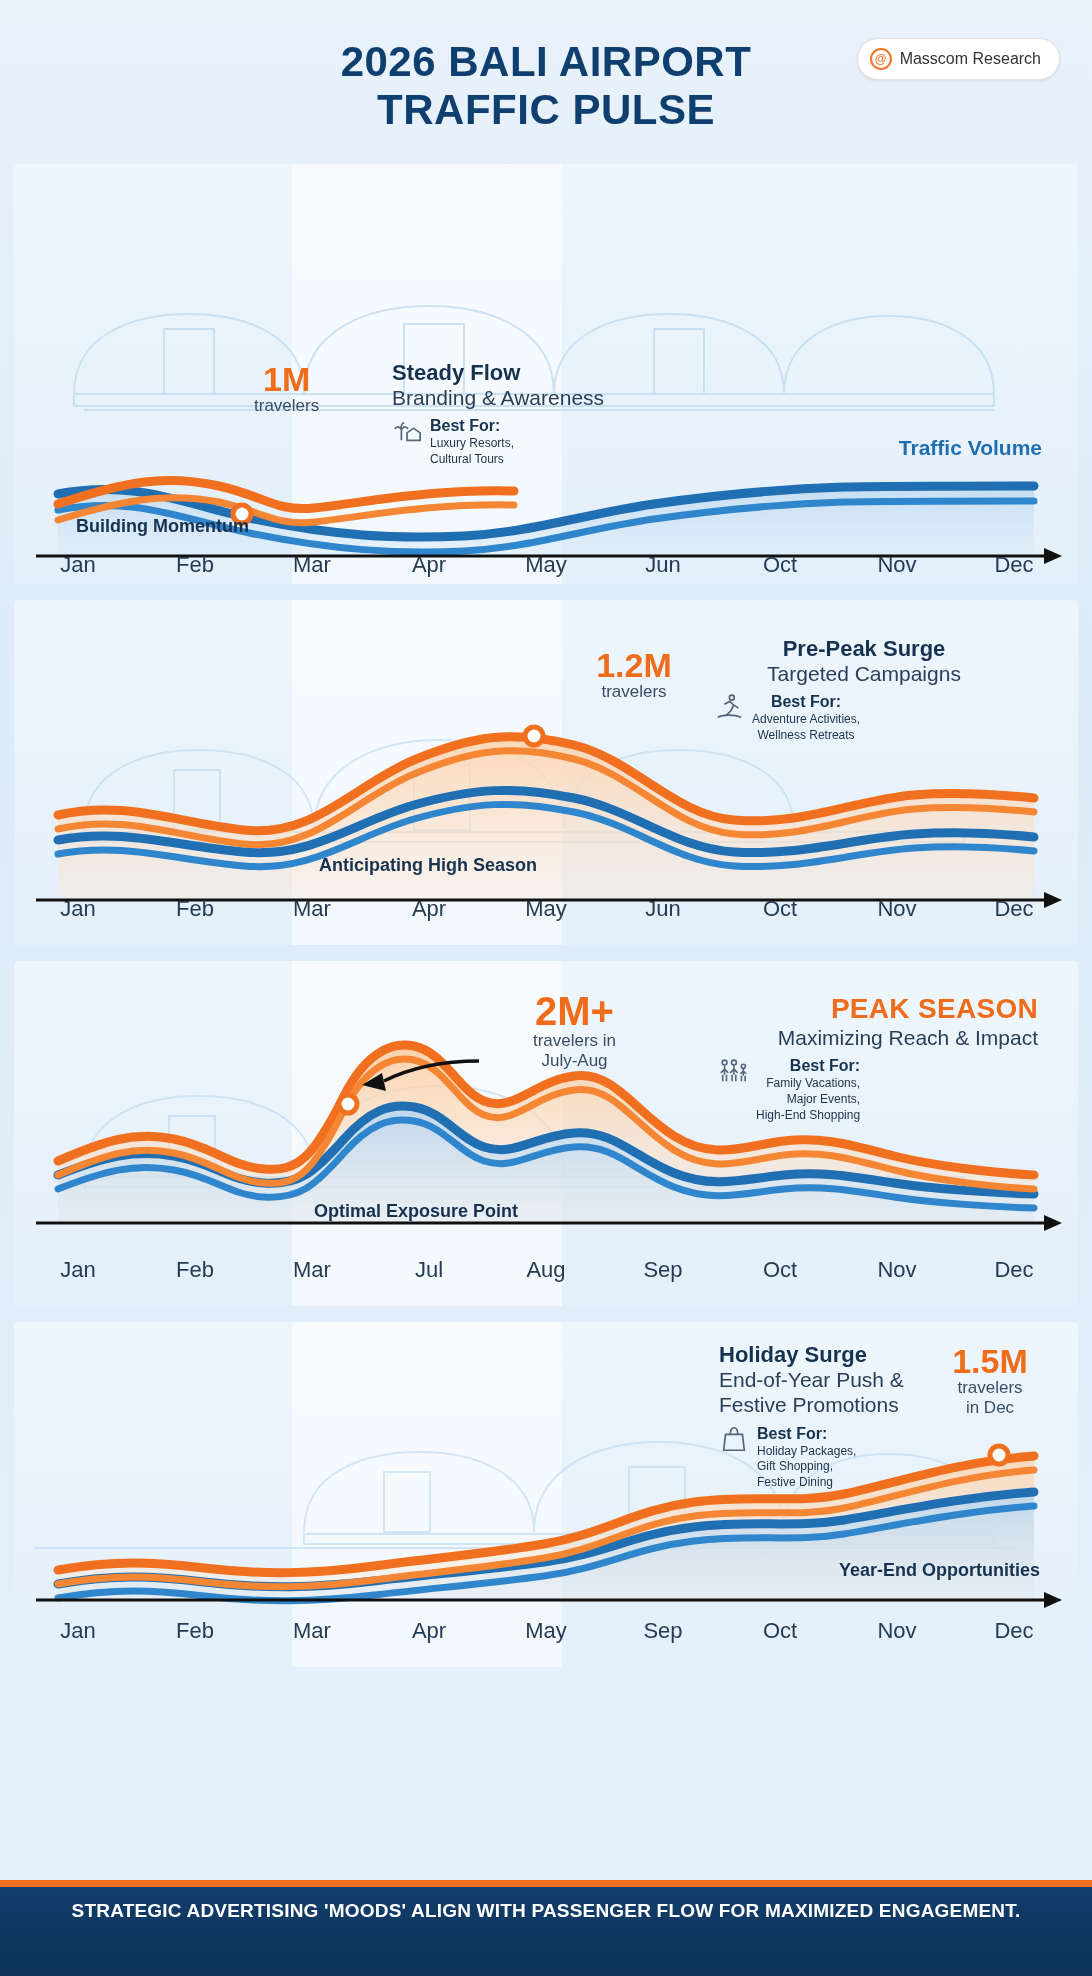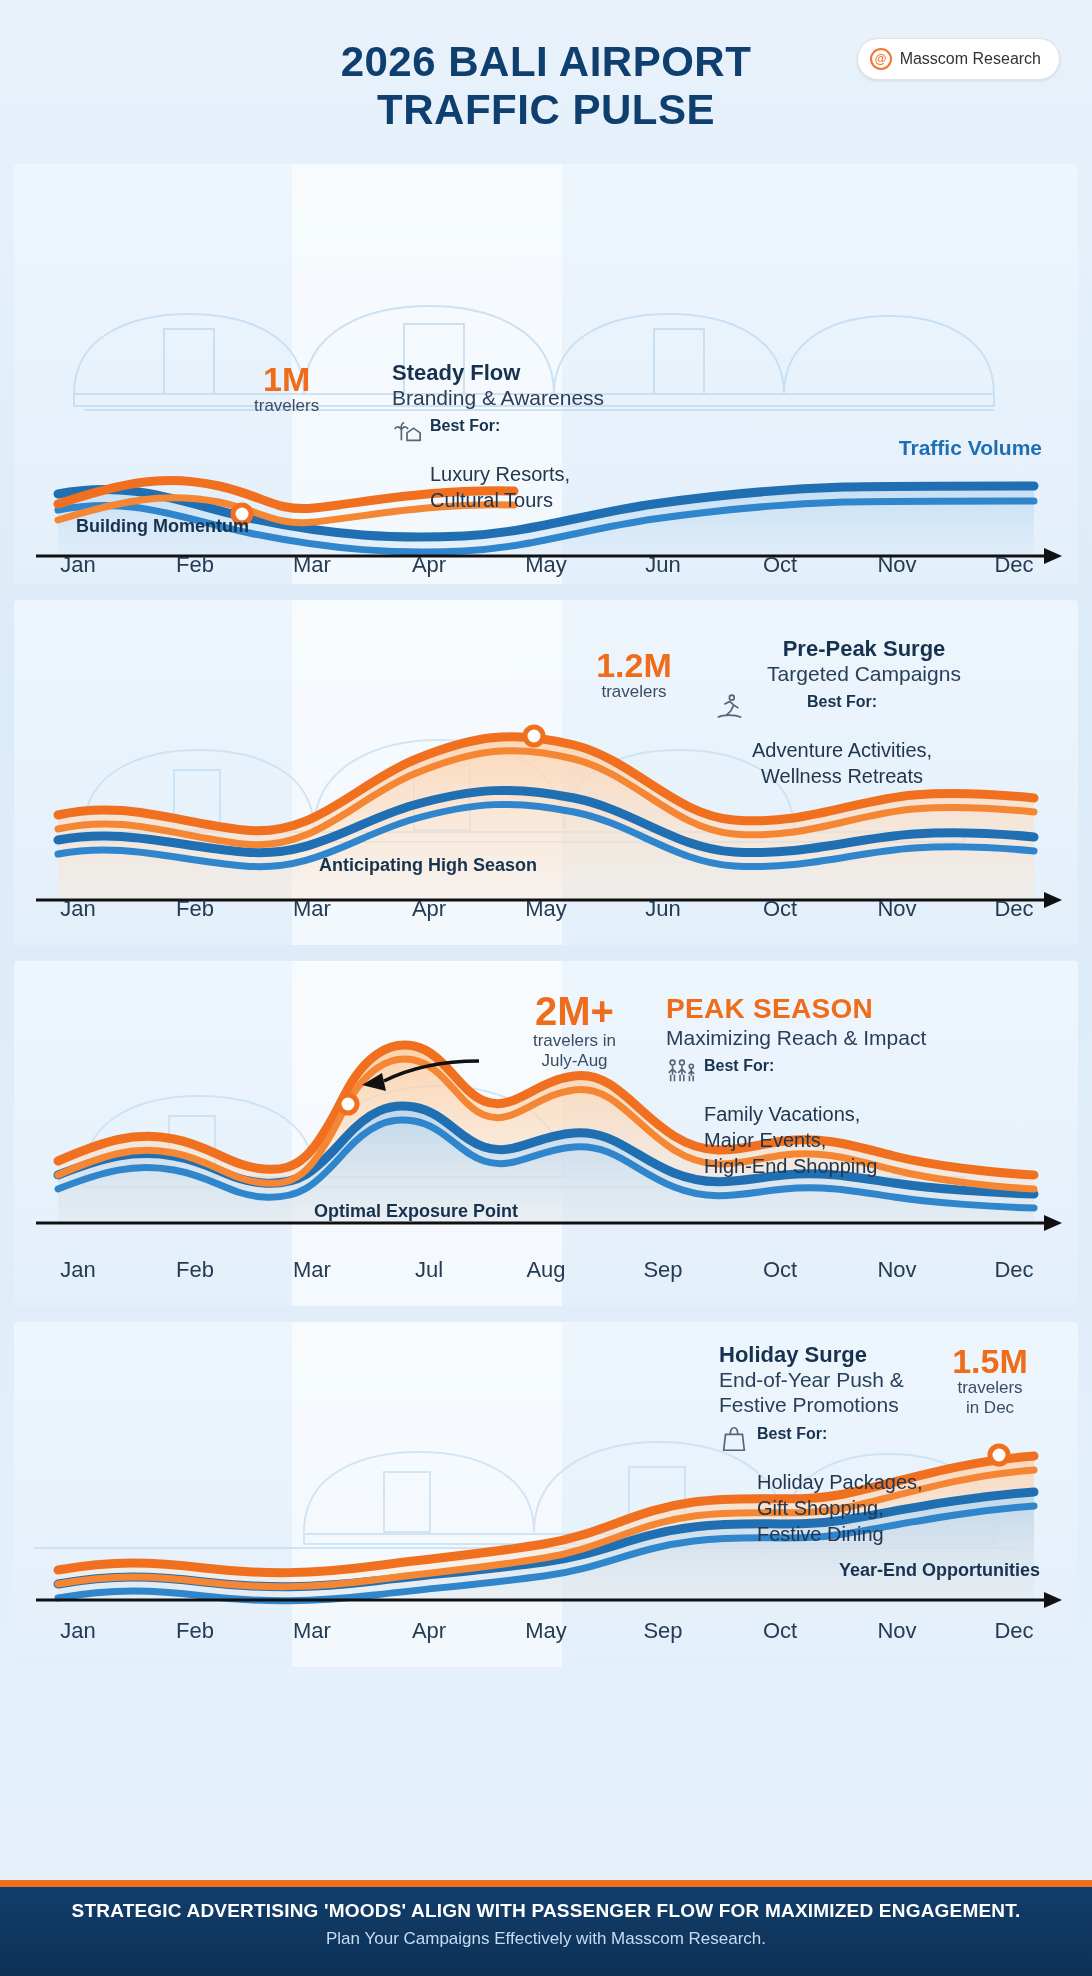--- a/index.html
+++ b/index.html
@@ -94,21 +94,21 @@
   
   .ann { position: absolute; }
   .ann-title {
     font-size: 22px; font-weight: bold; color: #16324f;
     line-height: 1.15;
   }
   .ann-title.orange { color: #ef6c1a; font-size: 28px; letter-spacing: .3px; }
   .ann-sub { font-size: 21px; color: #2a3f57; line-height: 1.2; }
   .best-row { display: flex; gap: 8px; margin-top: 6px; align-items: flex-start; }
   .best-label { font-size: 16px; font-weight: bold; color: #16324f; line-height: 1.25; }
-  .best-items { font-size: 20px; color: #22364d; line-height: 1.3; margin-top: 25px; }
+  .best-items { font-size: 12px; color: #22364d; line-height: 1.3; }
   .ico { width: 30px; min-width: 30px; height: 30px; opacity: .85; }
 
   .big-num {
     font-size: 34px; font-weight: bold; color: #ef6c1a; line-height: 1;
   }
   .big-num.xl { font-size: 40px; }
   .num-sub { font-size: 17px; color: #3b4d63; line-height: 1.2; }
 
   .caption {
     position: absolute;
@@ -335,21 +335,21 @@
       <line x1="22" y1="262" x2="1030" y2="262" stroke="#111" stroke-width="3"></line>
       <polygon points="1030,254 1048,262 1030,270" fill="#111"></polygon>
     </svg>
 
     <div class="ann" style="left:488px; top:30px; text-align:center; width:145px;">
       <div class="big-num xl">2M+</div>
       <div class="num-sub" style="white-space:pre-line;">travelers in
 July-Aug</div>
     </div>
 
-    <div class="ann" style="left:652px; top:32px; width:320px;">
+    <div class="ann" style="left:704px; top:32px; width:320px;text-align:right;">
       <div class="ann-title orange">PEAK SEASON</div>
       <div class="ann-sub">Maximizing Reach &amp; Impact</div>
       <div class="best-row">
         <svg class="ico" viewBox="0 0 32 32">
           <g stroke="#3b4d63" fill="none" stroke-width="1.7">
             <circle cx="7" cy="7" r="2.6"></circle>
               <path d="M7 10 L7 20 M7 14 L3 18 M7 14 L11 18 M5 20 L5 27 M9 20 L9 27"></path>
             <circle cx="17" cy="7" r="2.6"></circle>
               <path d="M17 10 L17 20 M17 14 L13 18 M17 14 L21 18 M15 20 L15 27 M19 20 L19 27"></path>
             <circle cx="27" cy="11" r="2.2"></circle>
@@ -451,16 +451,15 @@
       <span>Sep</span>
       <span>Oct</span>
       <span>Nov</span>
       <span>Dec</span>
     </div>
   </div>
 
   <div class="footer">
     <div class="footer-bar"></div>
     <div class="footer-1">STRATEGIC ADVERTISING 'MOODS' ALIGN WITH PASSENGER FLOW FOR MAXIMIZED ENGAGEMENT.</div>
-    <div class="footer-2">Plan Your Campaigns Effectively with Masscom Research.</div>
   </div>
 
 </div>
 
 </body></html>

